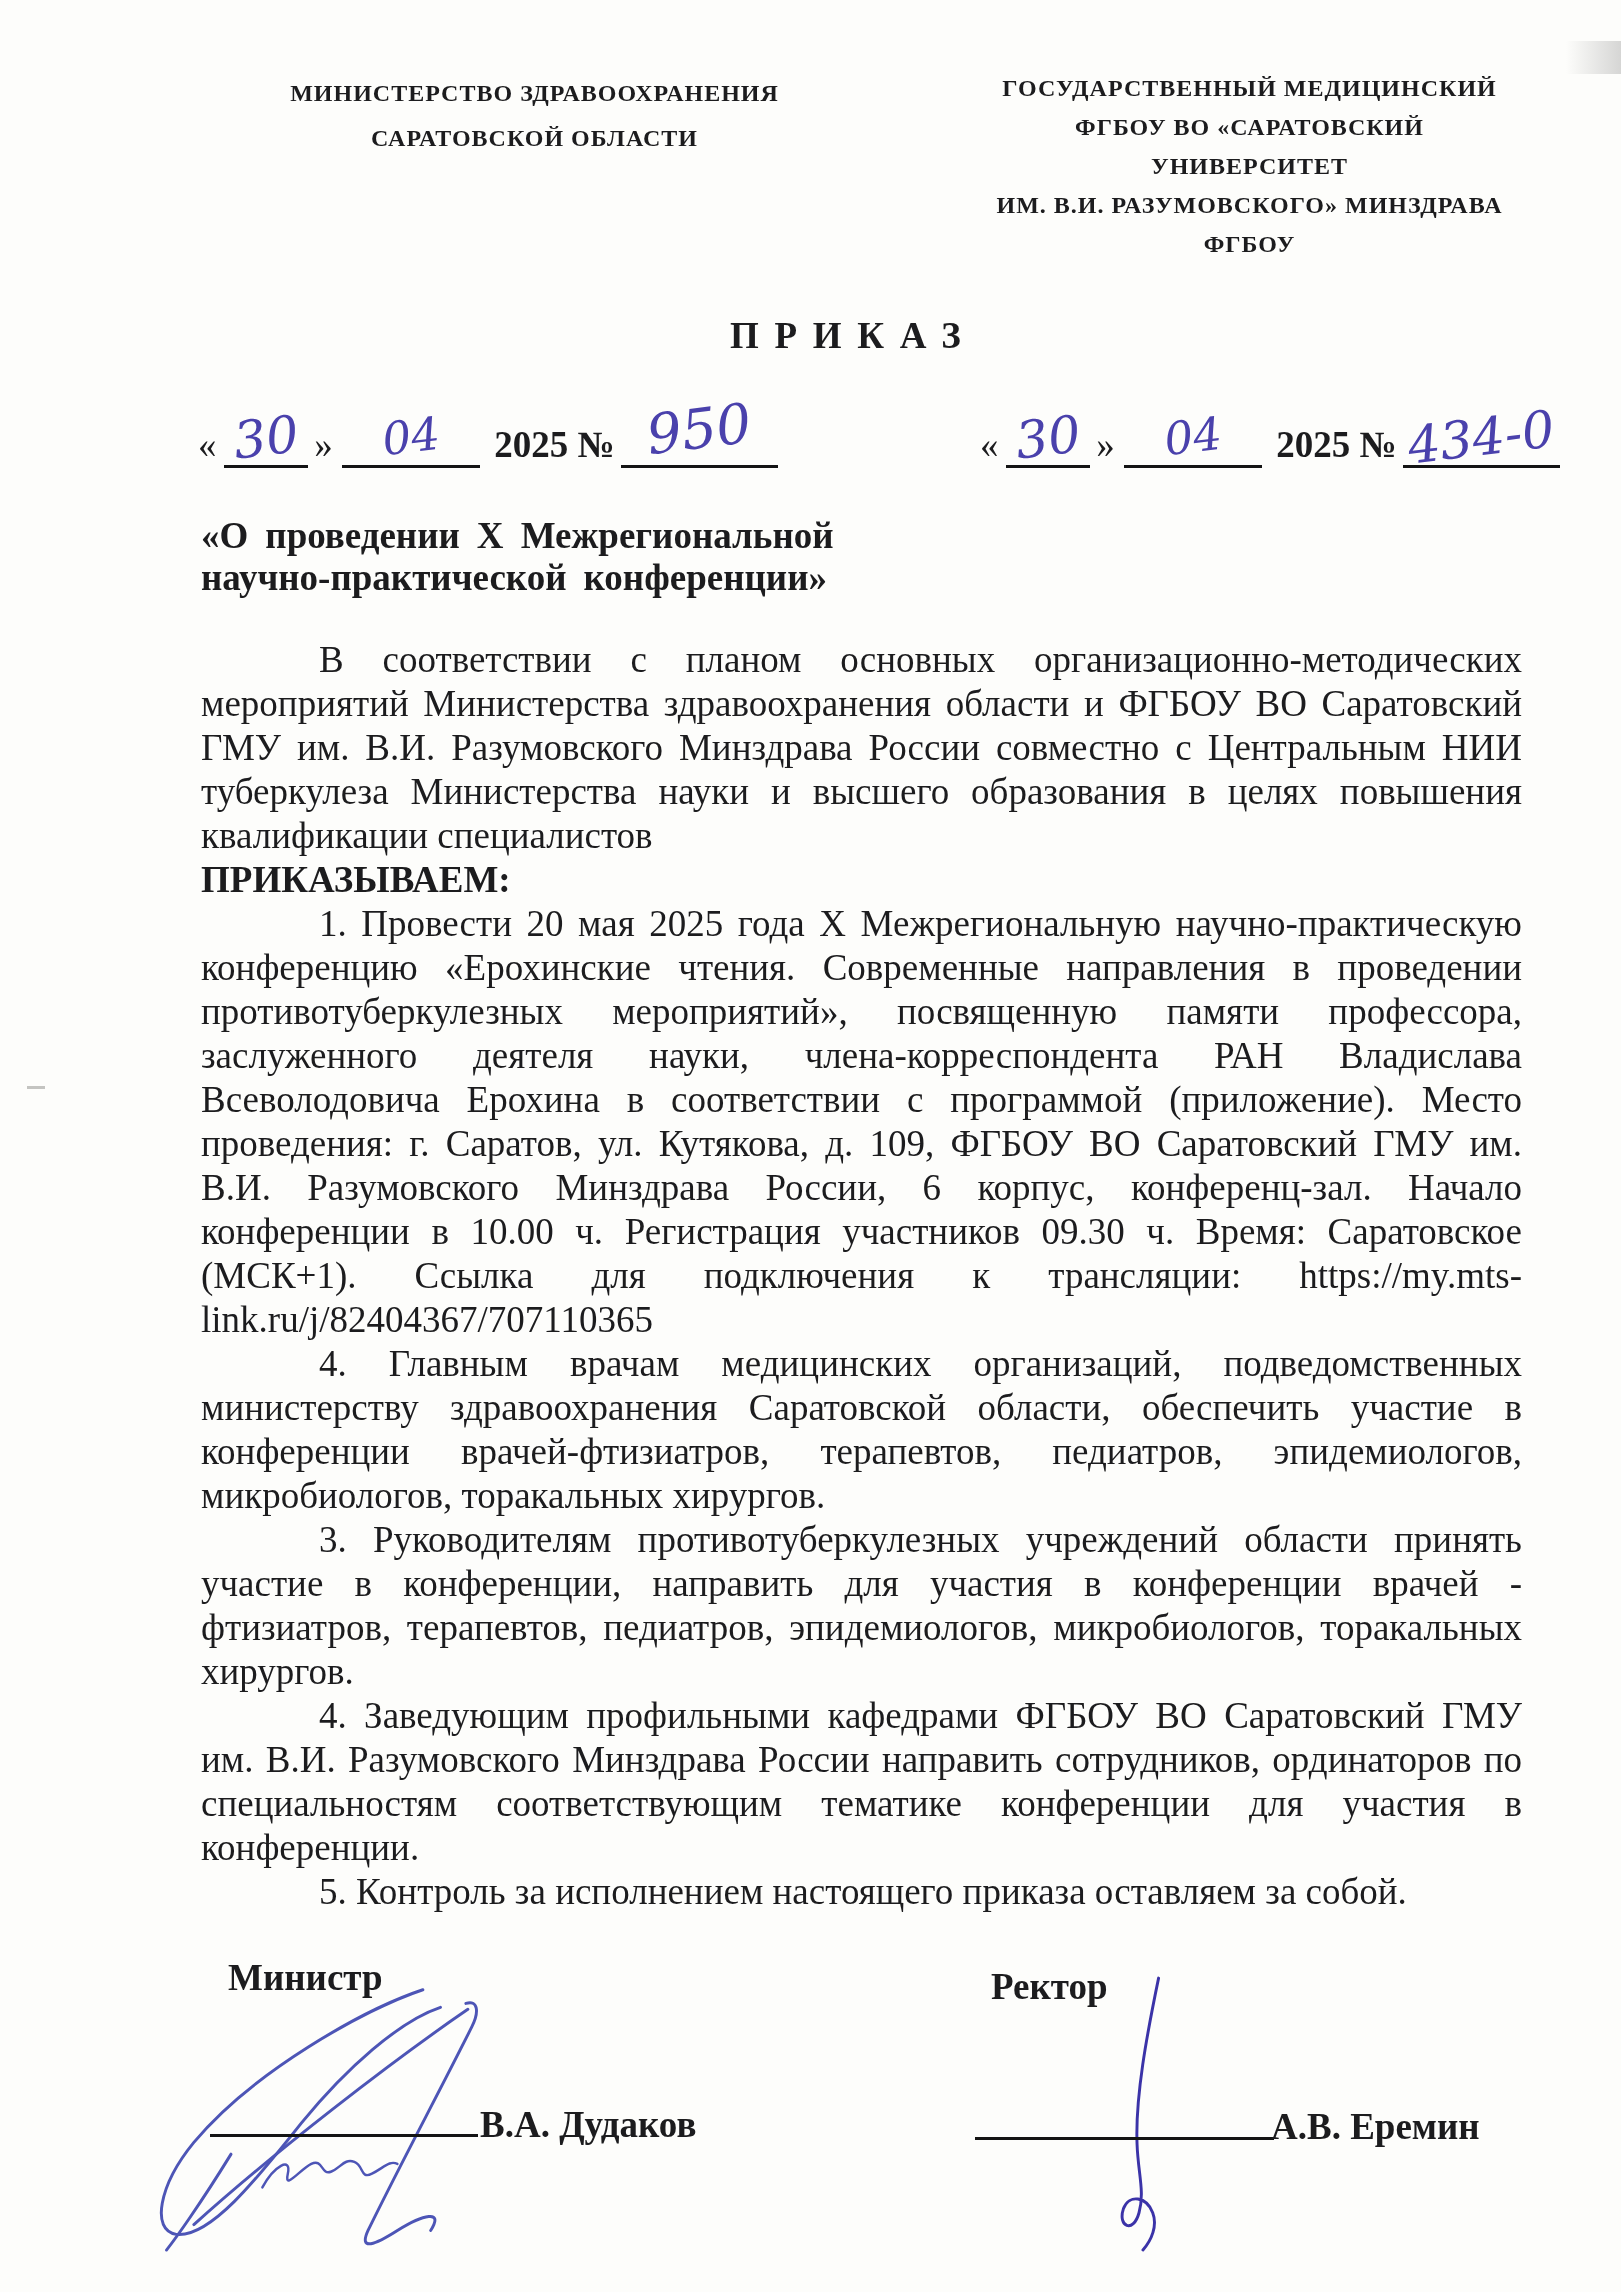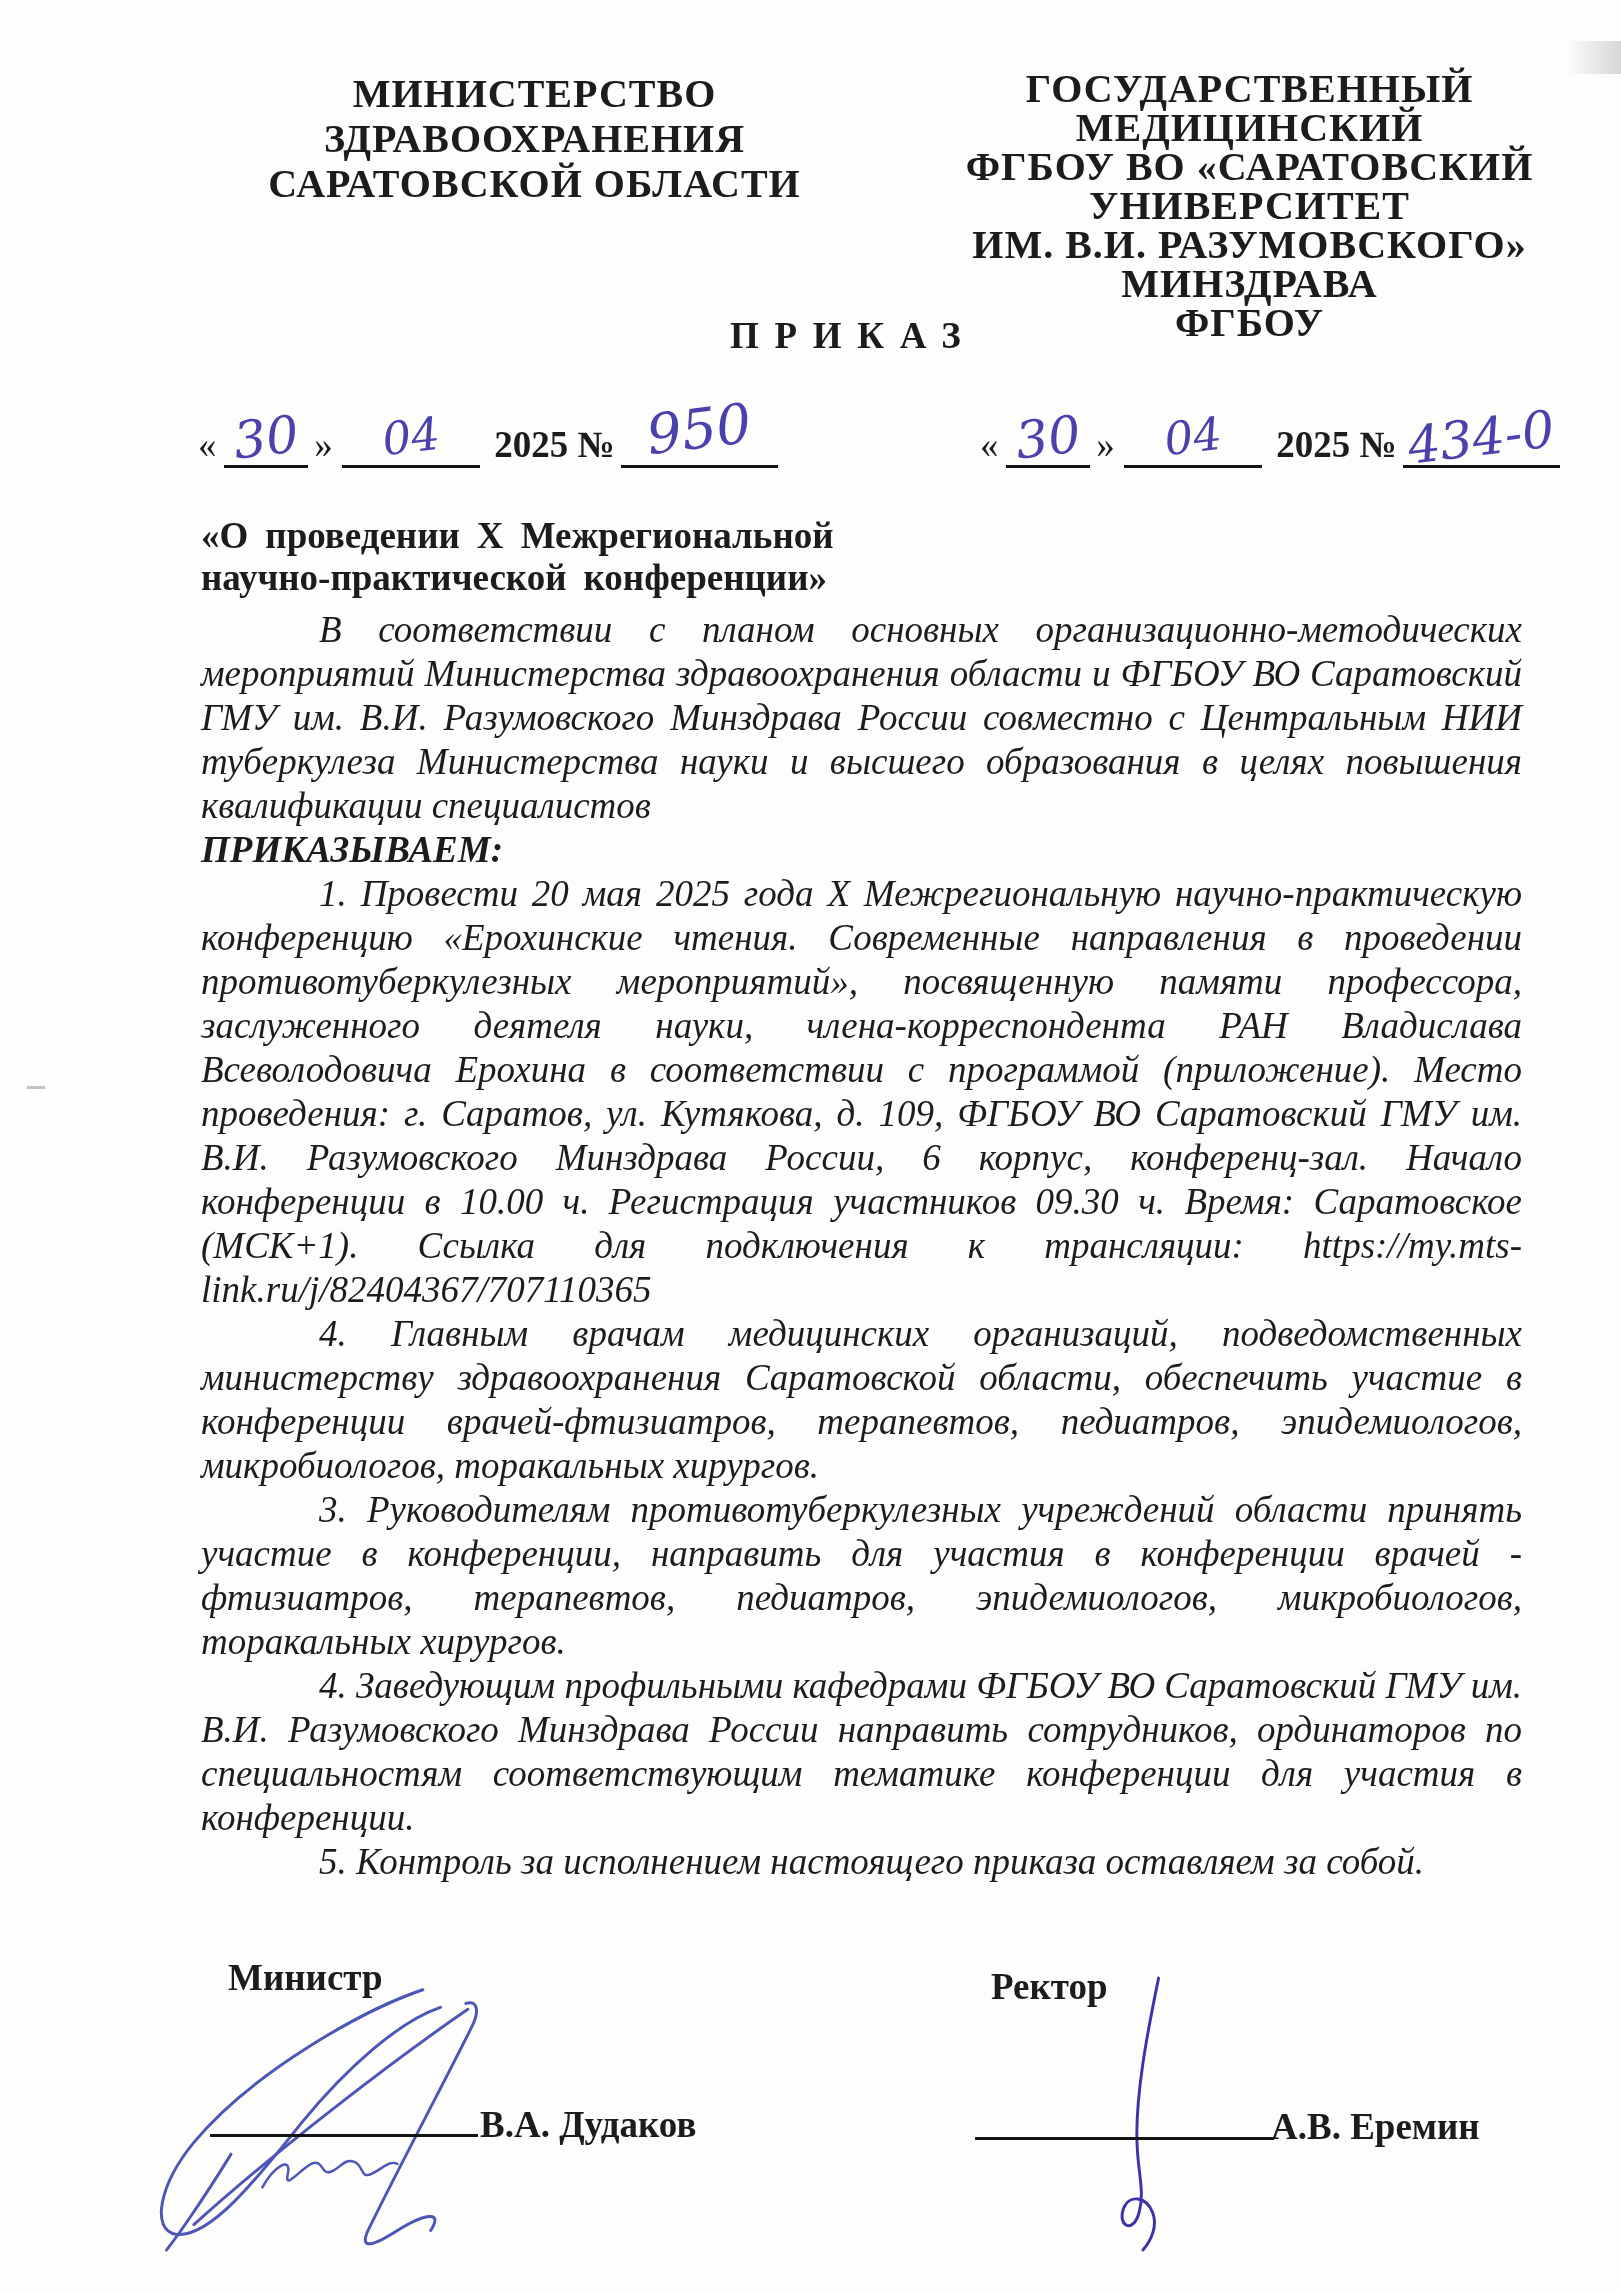--- a/index.html
+++ b/index.html
@@ -6,21 +6,21 @@
     --paper:#fdfdfb; --text:#1c1c1e; --ink_hand:#4a41ac;
     --sig_left:#4d55b6; --sig_right:#3b33a8; --line:#141414;
   }
   html,body{margin:0;padding:0;background:var(--paper);}
   .page{
     position:relative; width:1621px; height:2293px; background:var(--paper);
     font-family:"Liberation Serif","DejaVu Serif",serif; color:var(--text);
     overflow:hidden;
   }
   
-  .org{position:absolute; top:69px; text-align:center; font-weight:bold; font-size:40px; letter-spacing:1px;}
+  .org{position:absolute; top:69px; text-align:center; font-weight:bold; font-size:24px; letter-spacing:1px;}
   .org-left{left:211px; width:647px; line-height:45px; top:71px;}
   .org-right{left:926px; width:647px; line-height:39px; top:69px;}
   
   .doc-title{position:absolute; top:314px; left:730px; font-size:37px; font-weight:bold; letter-spacing:15.7px;}
   
   .date-group{position:absolute; top:416px; display:flex; align-items:flex-end; font-size:37px;}
   .date-left{left:198px;}
   .date-right{left:980px;}
   .q{margin:0 7.8px 2px 0; }
   .q2{margin:0 9.8px 2px 5.9px;}
@@ -34,22 +34,22 @@
     transform:translateX(-50%) rotate(-7deg);
     font-family:"DejaVu Serif",serif; font-style:italic;
     font-size:51px; color:var(--ink_hand); white-space:nowrap; line-height:1;
   }
   .hand.small{font-size:45px; bottom:5.9px;}
   .hand.big{font-size:55px; bottom:7.8px;}
   
   .subject{position:absolute; left:201px; top:515px; font-size:37px; font-weight:bold; line-height:42px; word-spacing:7.8px;}
   
   .body{
-    position:absolute; left:201px; top:608px; width:1321px;
-    font-size:37px; line-height:44px; text-align:justify;font-style:italic;
+    position:absolute; left:201px; top:638px; width:1321px;
+    font-size:37px; line-height:44px; text-align:justify;
   }
   .body p{margin:0; padding:0; text-indent:118px;}
   .body p.command{text-indent:0; font-weight:bold;}
   
   .sig-title{position:absolute; font-size:37px; font-weight:bold;}
   .sig-name{position:absolute; font-size:37px; font-weight:bold; white-space:nowrap;}
   .sig-line{position:absolute; height:0; border-bottom:3.9px solid var(--line);}
   .sig-svg{position:absolute; overflow:visible;}
   .sig-svg path{fill:none; stroke-linecap:round; stroke-linejoin:round;}
   

